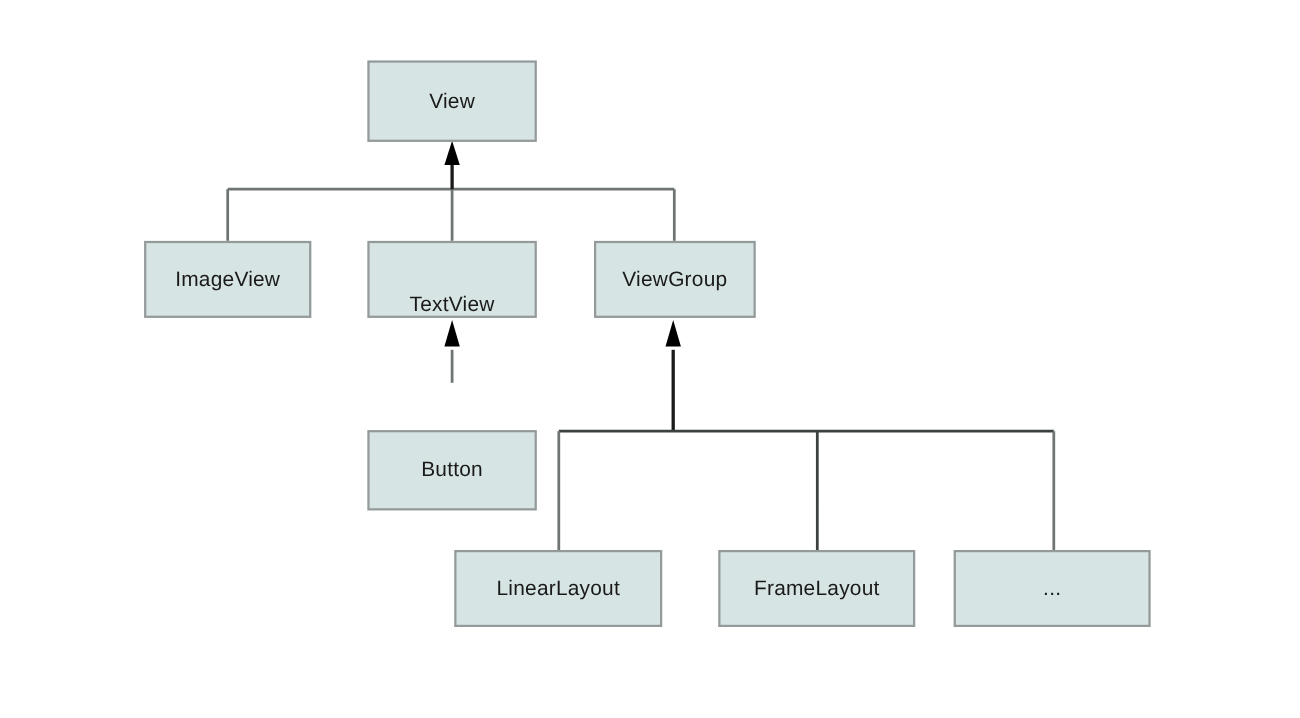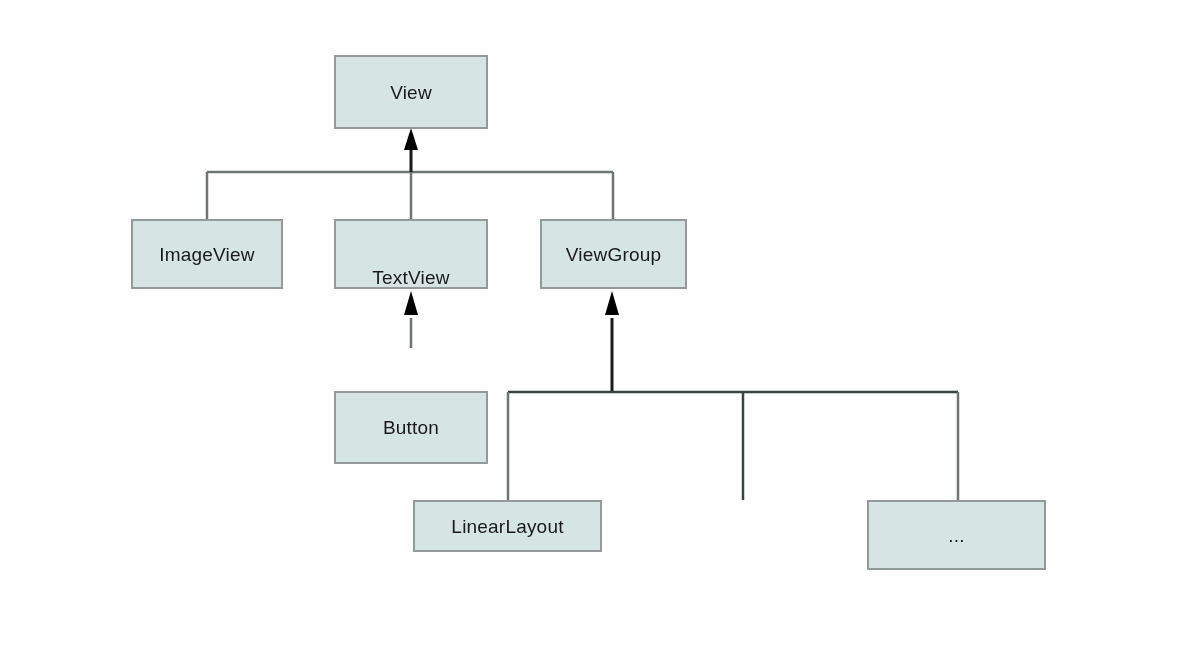--- a/index.html
+++ b/index.html
@@ -92,22 +92,25 @@
   </div>
 
   <div class="node" style="left:540px; top:219px; width:147px; height:70px;">
     <span class="node-label">ViewGroup</span>
   </div>
 
   <div class="node" style="left:334px; top:348px; width:154px; height:73px;margin-top:43px;">
     <span class="node-label">Button</span>
   </div>
 
-  <div class="node" style="left:413px; top:500px; width:189px; height:52px;">
+  <div class="node" style="left:413px; top:500px; width:189px; height:70px;">
     <span class="node-label">LinearLayout</span>
   </div>
 
+  <div class="node" style="left:653px; top:500px; width:179px; height:70px;">
+    <span class="node-label">FrameLayout</span>
+  </div>
 
   <div class="node" style="left:867px; top:500px; width:179px; height:70px;">
     <span class="node-label">...</span>
   </div>
 
 </div>
 
 </body></html>

